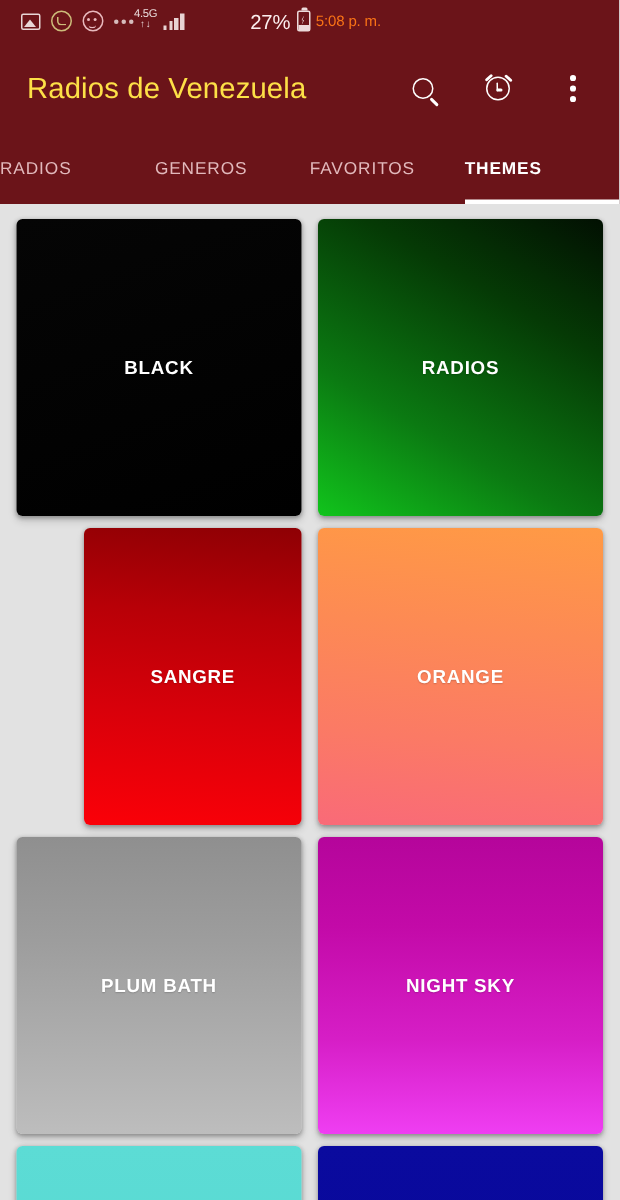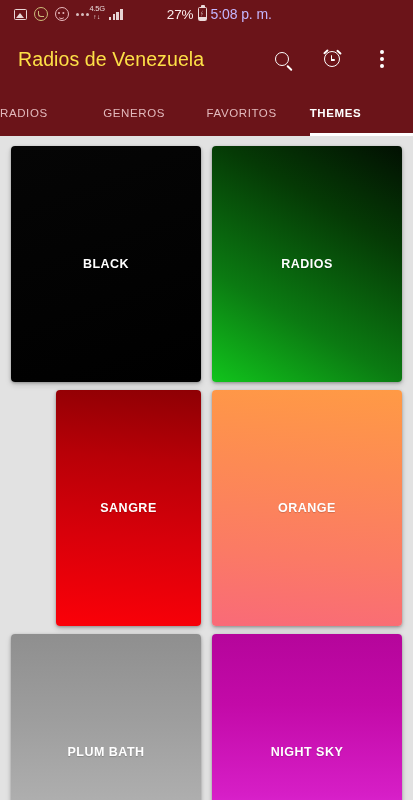--- a/index.html
+++ b/index.html
@@ -136,21 +136,21 @@
   }
   .icon-battery::after {
     content: "";
     position: absolute;
     left: 2.4px; top: 2px;
     width: 2px; height: 7px;
     background: #ecdada;
     clip-path: polygon(100% 0, 30% 55%, 100% 45%, 0 100%, 60% 50%, 0 50%);
   }
 
-  .clock-text { font-size: 14px; color: #c4b5fd; letter-spacing: -0.1px; }
+  .clock-text { font-size: 10px; color: #f97316; letter-spacing: -0.1px; }
 
   
   .app-bar {
     height: 62px;
     background: #6b1419;
     display: flex;
     align-items: center;
     padding: 0 12px 0 18px;
   }
   .app-title {
@@ -262,21 +262,21 @@
     overflow: hidden;
     background: #e2e2e2;
   }
   .grid {
     display: grid;
     grid-template-columns: 1fr 1fr;
     gap: 8px 11px;
     padding: 10px 11px 0 11px;
   }
   .theme-card {
-    height: 236px;
+    height: 198px;
     border-radius: 4px;
     position: relative;
     box-shadow: 0 1px 3px rgba(0,0,0,0.30), 0 3px 6px rgba(0,0,0,0.14);
     cursor: pointer;
     overflow: hidden;
   }
   .theme-label {
     position: absolute;
     left: 0; right: 0;
     top: 50%;

